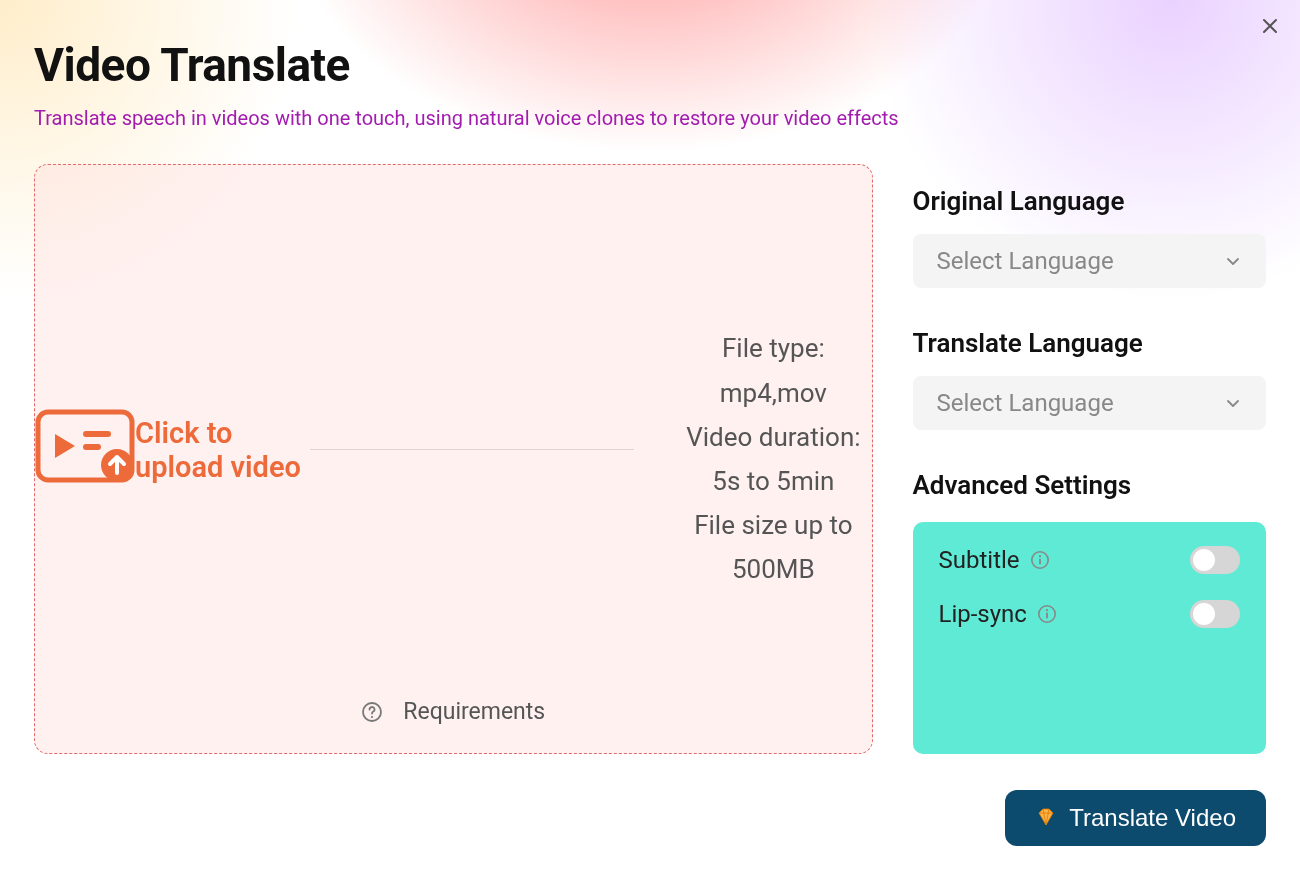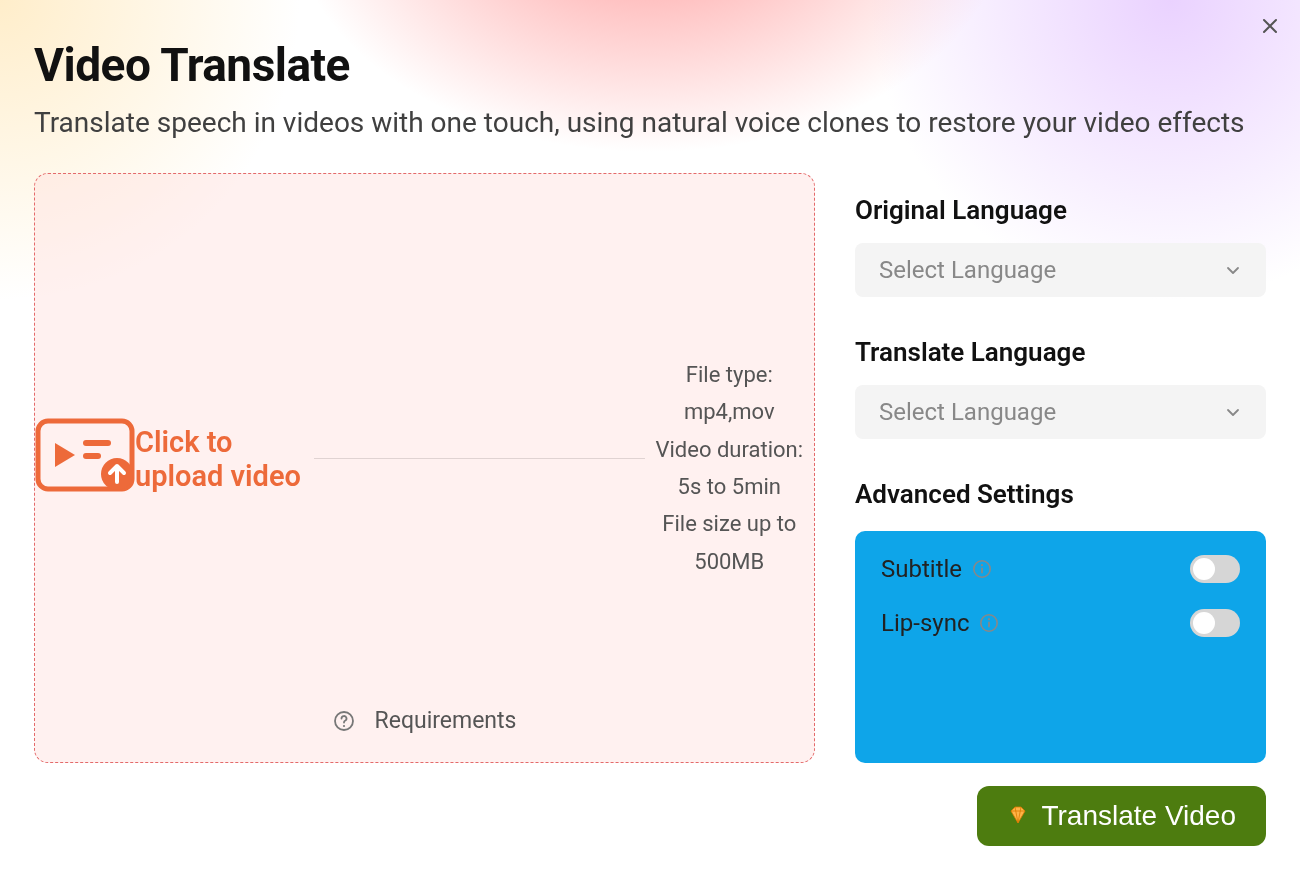--- a/index.html
+++ b/index.html
@@ -27,22 +27,22 @@
     padding: 38px 34px 0 34px;
   }
   .title {
     font-size: 46px;
     font-weight: 700;
     color: #111;
     letter-spacing: -0.5px;
   }
   .subtitle {
     margin-top: 14px;
-    font-size: 28px;
-    color: #404040;
+    font-size: 20px;
+    color: #a21caf;
     font-weight: 400;
   }
   .content {
     display: flex;
     gap: 40px;
     padding: 34px;
   }
   .upload-zone {
     flex: 0 0 640px;
     height: 590px;
@@ -65,24 +65,25 @@
     color: #ed6a3a;
     margin-bottom: 18px;
   }
   .divider {
     width: 500px;
     height: 1px;
     background: rgba(0,0,0,0.12);
     margin-bottom: 20px;
   }
   .file-info {
-    font-size: 22px;
+    font-size: 26px;
     color: #555;
     line-height: 1.7;
     text-align: center;
+    margin-left: 41px;
   }
   .requirements {
     position: absolute;
     bottom: 28px;
     display: flex;
     align-items: center;
     gap: 20px;
     font-size: 23px;
     color: #555;
     cursor: pointer;
@@ -110,21 +111,21 @@
     padding: 0 24px;
     cursor: pointer;
     margin-bottom: 26px;
     gap: 12px;
   }
   .select-placeholder {
     font-size: 24px;
     color: #888;
   }
   .adv-box {
-    background: #0ea5e9;
+    background: #5eead4;
     border-radius: 10px;
     padding: 24px 26px;
     flex: 1;
     margin-top: 4px;
   }
   .adv-row {
     display: flex;
     align-items: center;
     justify-content: space-between;
     margin-bottom: 26px;
@@ -155,23 +156,23 @@
     width: 22px; height: 22px;
     background: #fff;
     border-radius: 50%;
   }
   .footer {
     position: absolute;
     bottom: 30px;
     right: 34px;
   }
   .translate-btn {
-    background: #4d7c0f;
+    background: #0c4a6e;
     color: #fff;
-    font-size: 28px;
+    font-size: 24px;
     font-weight: 500;
     border: none;
     border-radius: 12px;
     padding: 14px 30px;
     display: flex;
     align-items: center;
     gap: 12px;
     cursor: pointer;
   }
   .gem-icon {

